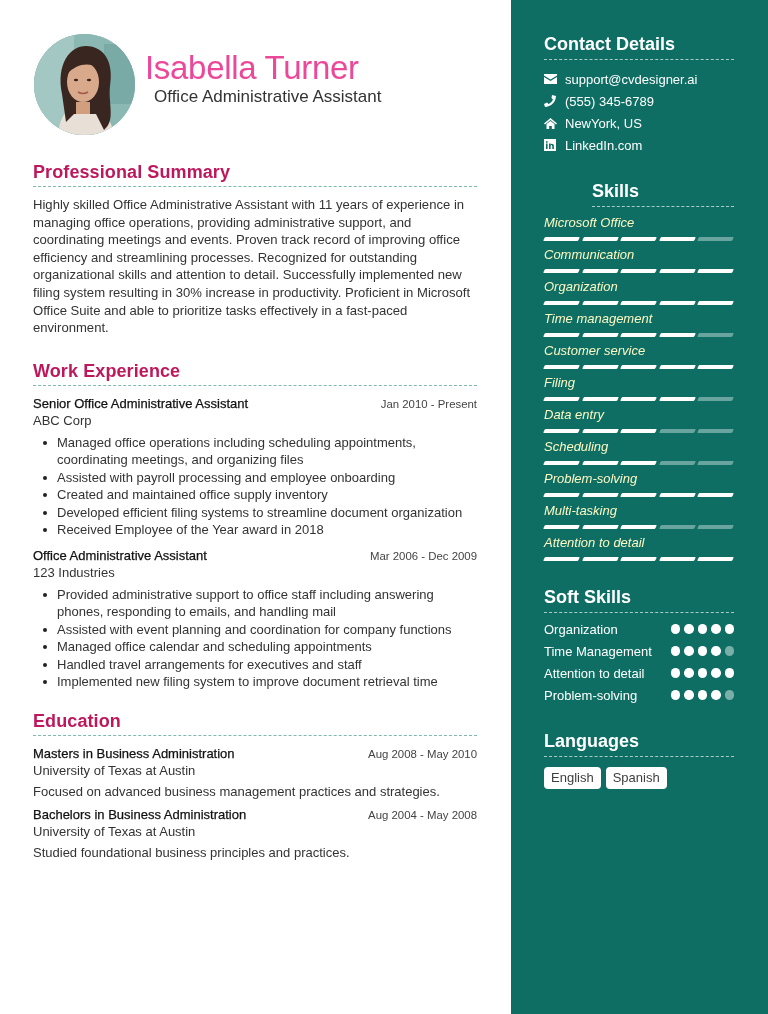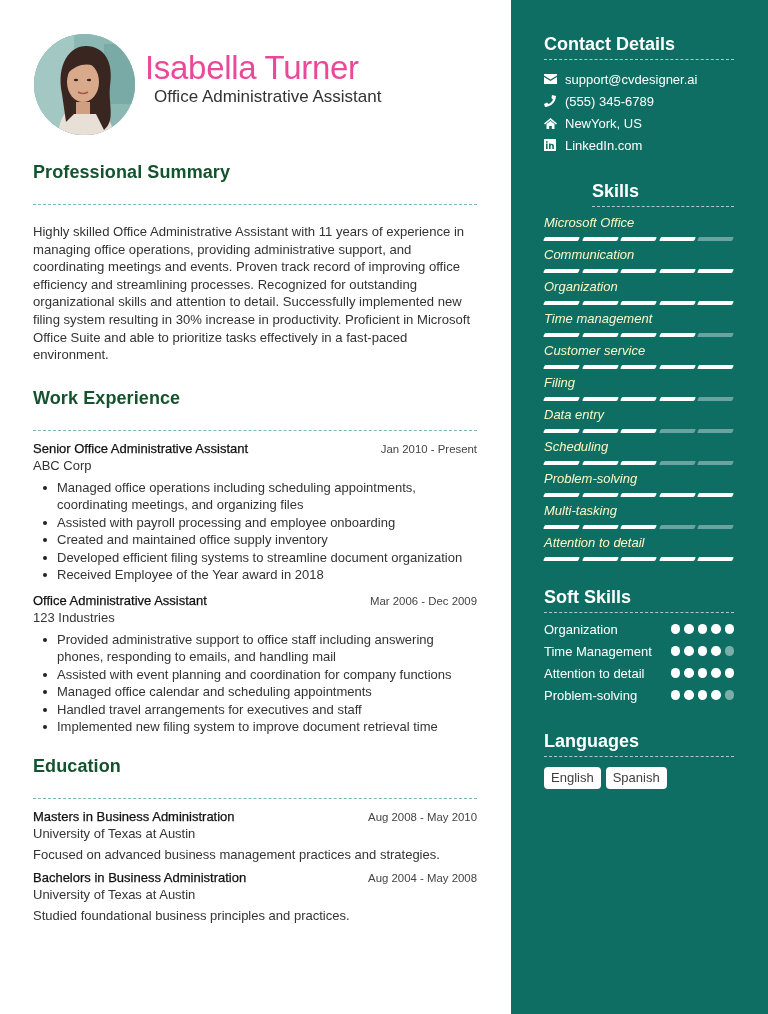--- a/index.html
+++ b/index.html
@@ -10,23 +10,23 @@
   .main { width: 511px; height: 1014px; background: #fff; padding: 0 34px 0 33px; position: relative; }
   .sidebar { width: 257px; height: 1014px; background: #0e6e63; padding: 0 34px 0 33px; color: #ffffff; }
 
   
   .header { position: relative; height: 152px; }
   .avatar { position: absolute; left: 1px; top: 34px; width: 101px; height: 101px; border-radius: 50%; overflow: hidden; background: #8fb9b5; }
   .name { position: absolute; left: 112px; top: 49px; font-size: 33px; font-weight: 400; color: #ec4899; letter-spacing: -0.3px; }
   .title { position: absolute; left: 121px; top: 87px; font-size: 17px; color: #333; }
 
   
-  .sec-head { font-size: 18px; font-weight: 700; color: #14532d; padding-bottom: 21px; border-bottom: 1px dashed #7fb8b0; letter-spacing: 0.1px; }
+  .sec-head { font-size: 18px; font-weight: 700; color: #be185d; padding-bottom: 3px; border-bottom: 1px dashed #7fb8b0; letter-spacing: 0.1px; }
   .summary-head { margin-top: 10px; }
-  .summary { font-size: 13.1px; line-height: 17.6px; color: #333; margin-top: 18px; }
+  .summary { font-size: 13.1px; line-height: 17.6px; color: #333; margin-top: 9px; }
 
   .work-head { margin-top: 24px; }
   .job { margin-top: 10px; }
   .job + .job { margin-top: 9px; }
   .row { display: flex; justify-content: space-between; align-items: baseline; }
   .job-title { font-size: 13px; font-weight: 400; color: #111; -webkit-text-stroke: 0.25px #111; }
   .dates { font-size: 11.4px; color: #444; }
   .company { font-size: 13px; color: #333; margin-top: 2px; }
   ul.bullets { list-style: none; margin-top: 6px; padding-left: 24px; }
   ul.bullets li { font-size: 13px; line-height: 17.5px; color: #333; position: relative; }

